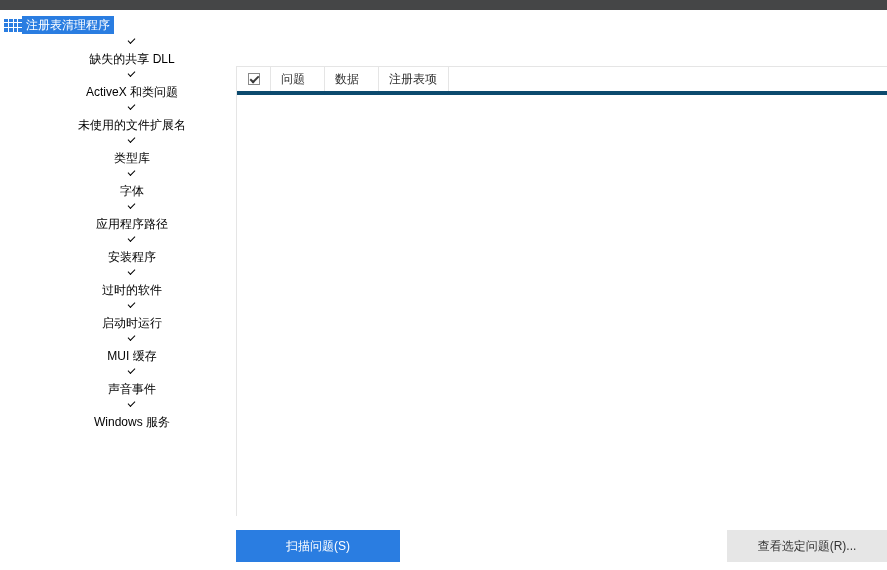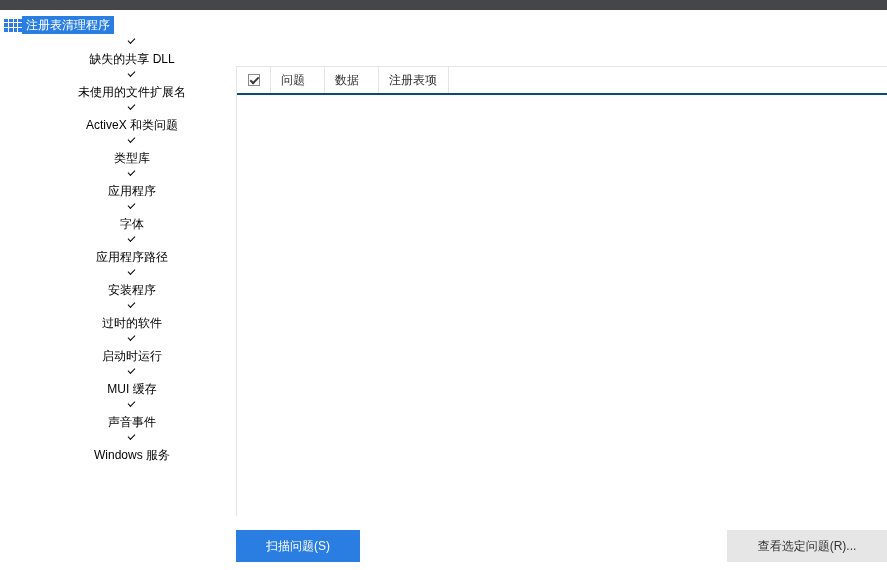--- a/index.html
+++ b/index.html
@@ -10,32 +10,32 @@
   .sidebar .root { display: flex; align-items: center; padding-left: 4px; }
   .grid-icon { width: 18px; height: 13px; display: grid; grid-template-columns: repeat(4,1fr); grid-template-rows: repeat(3,1fr); gap: 1px; }
   .grid-icon span { background: #2a7de1; }
   .root-label { background: #2a7de1; color: #fff; padding: 0 4px; line-height: 18px; font-size: 12px; }
   .children { margin-top: 2px; }
   .tree-item { display: flex; align-items: center; gap: 6px; padding: 1px 0 1px 38px; line-height: 17px; font-size: 12px; color: #000; cursor: default; flex-direction: column; }
   .check { width: 8px; height: 8px; position: relative; flex: 0 0 8px; }
   .check::after { content: ""; position: absolute; left: 0; top: 1px; width: 6px; height: 3px; border-left: 1.5px solid #000; border-bottom: 1.5px solid #000; transform: rotate(-45deg); }
   .content { flex: 1; display: flex; flex-direction: column; padding: 0 0 8px 0; }
   .table-wrap { margin: 56px 0 0 10px; border: 1px solid #e5e5e5; border-right: none; border-bottom: none; height: 454px; background: #fff; }
-  .thead { display: flex; border-bottom: 2px solid #0c4a6e; height: 28px; }
+  .thead { display: flex; border-bottom: 4px solid #0c4a6e; height: 28px; }
   .th { border-right: 1px solid #e5e5e5; display: flex; align-items: center; justify-content: flex-start; padding: 0 10px; font-size: 12px; color: #333; }
   .th.checkcol { width: 34px; justify-content: center; padding: 0; }
   .th.c1 { width: 54px; }
   .th.c2 { width: 54px; }
   .th.c3 { width: 70px; }
   .th.filler { flex: 1; border-right: none; }
   .header-check { width: 12px; height: 12px; border: 1px solid #8a8a8a; position: relative; background: #fff; }
   .header-check::after { content: ""; position: absolute; left: 1px; top: 2px; width: 7px; height: 3px; border-left: 2px solid #3a3a3a; border-bottom: 2px solid #3a3a3a; transform: rotate(-45deg); }
   .footer { display: flex; justify-content: space-between; align-items: stretch; margin: 14px 0 0 10px; }
   .btn { height: 32px; display: flex; align-items: center; justify-content: center; font-size: 12px; padding: 0 28px; cursor: pointer; border: none; }
-  .btn-primary { background: #2a7de1; color: #fff; width: 124px; }
+  .btn-primary { background: #2a7de1; color: #fff; width: 164px; }
   .btn-secondary { background: #e6e6e6; color: #333; width: 160px; }
 </style>
 </head>
 <body>
 
 <div class="topbar"></div>
 
 <div class="main">
 
   <div class="sidebar">
@@ -56,33 +56,29 @@
       </span>
       <span class="root-label">注册表清理程序</span>
     </div>
     <div class="children">
       <div class="tree-item">
           <span class="check"></span>
           <span>缺失的共享 DLL</span>
         </div>
       <div class="tree-item">
           <span class="check"></span>
+          <span>ActiveX 和类问题</span>
+        </div>
+      <div class="tree-item">
+          <span class="check"></span>
           <span>未使用的文件扩展名</span>
         </div>
       <div class="tree-item">
           <span class="check"></span>
-          <span>ActiveX 和类问题</span>
-        </div>
-      <div class="tree-item">
-          <span class="check"></span>
           <span>类型库</span>
-        </div>
-      <div class="tree-item">
-          <span class="check"></span>
-          <span>应用程序</span>
         </div>
       <div class="tree-item">
           <span class="check"></span>
           <span>字体</span>
         </div>
       <div class="tree-item">
           <span class="check"></span>
           <span>应用程序路径</span>
         </div>
       <div class="tree-item">

